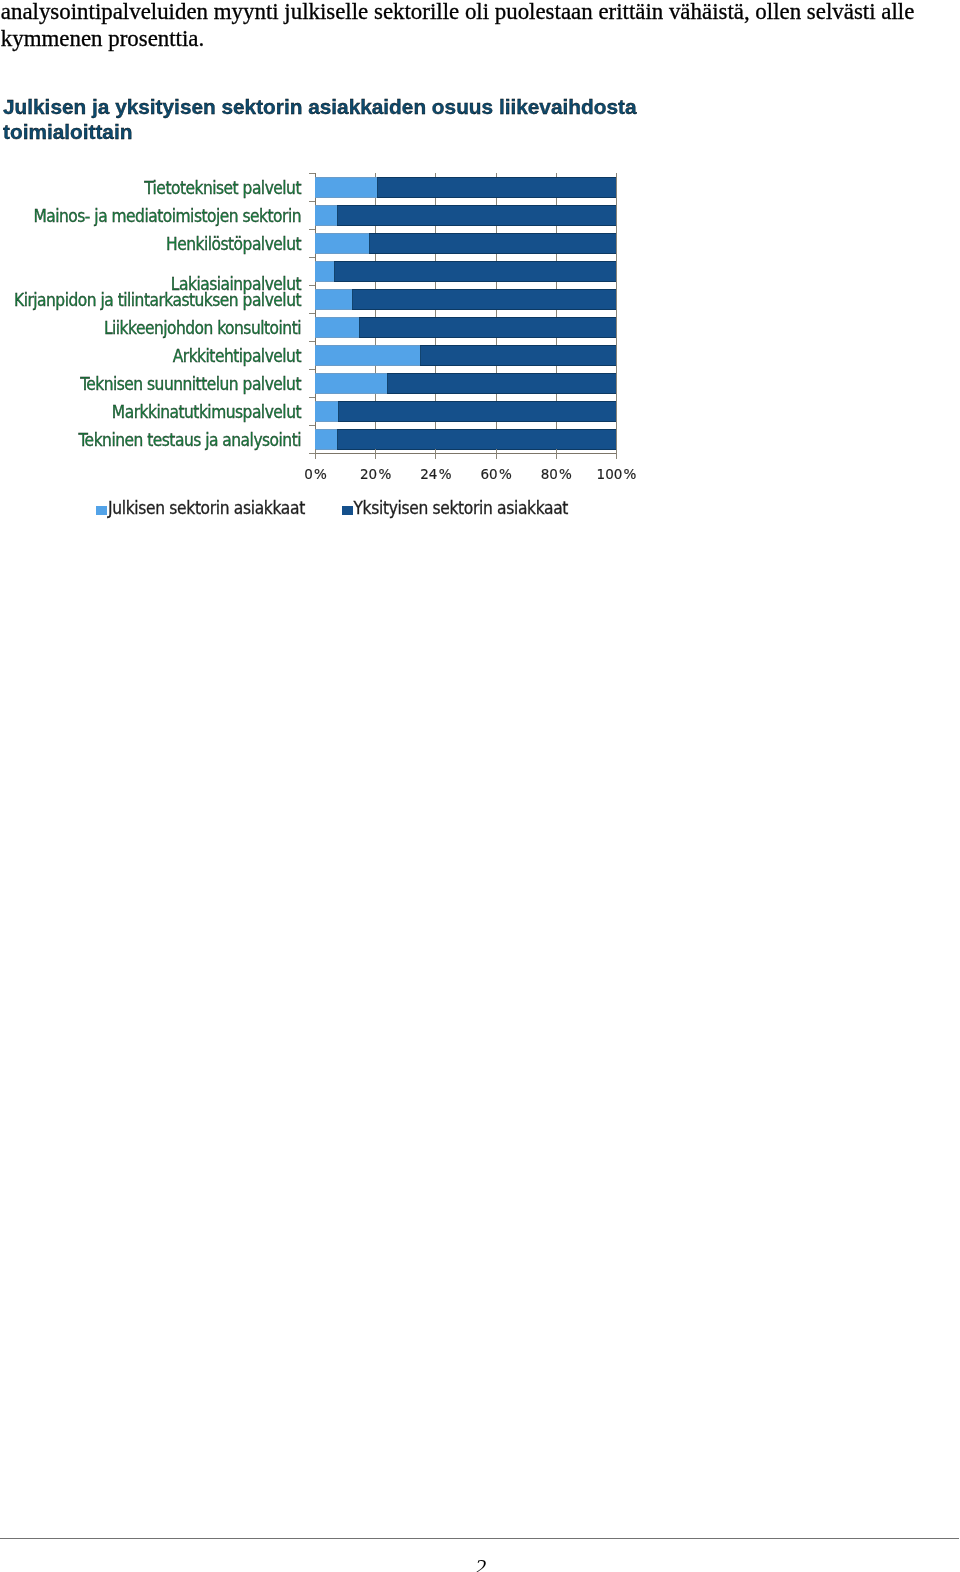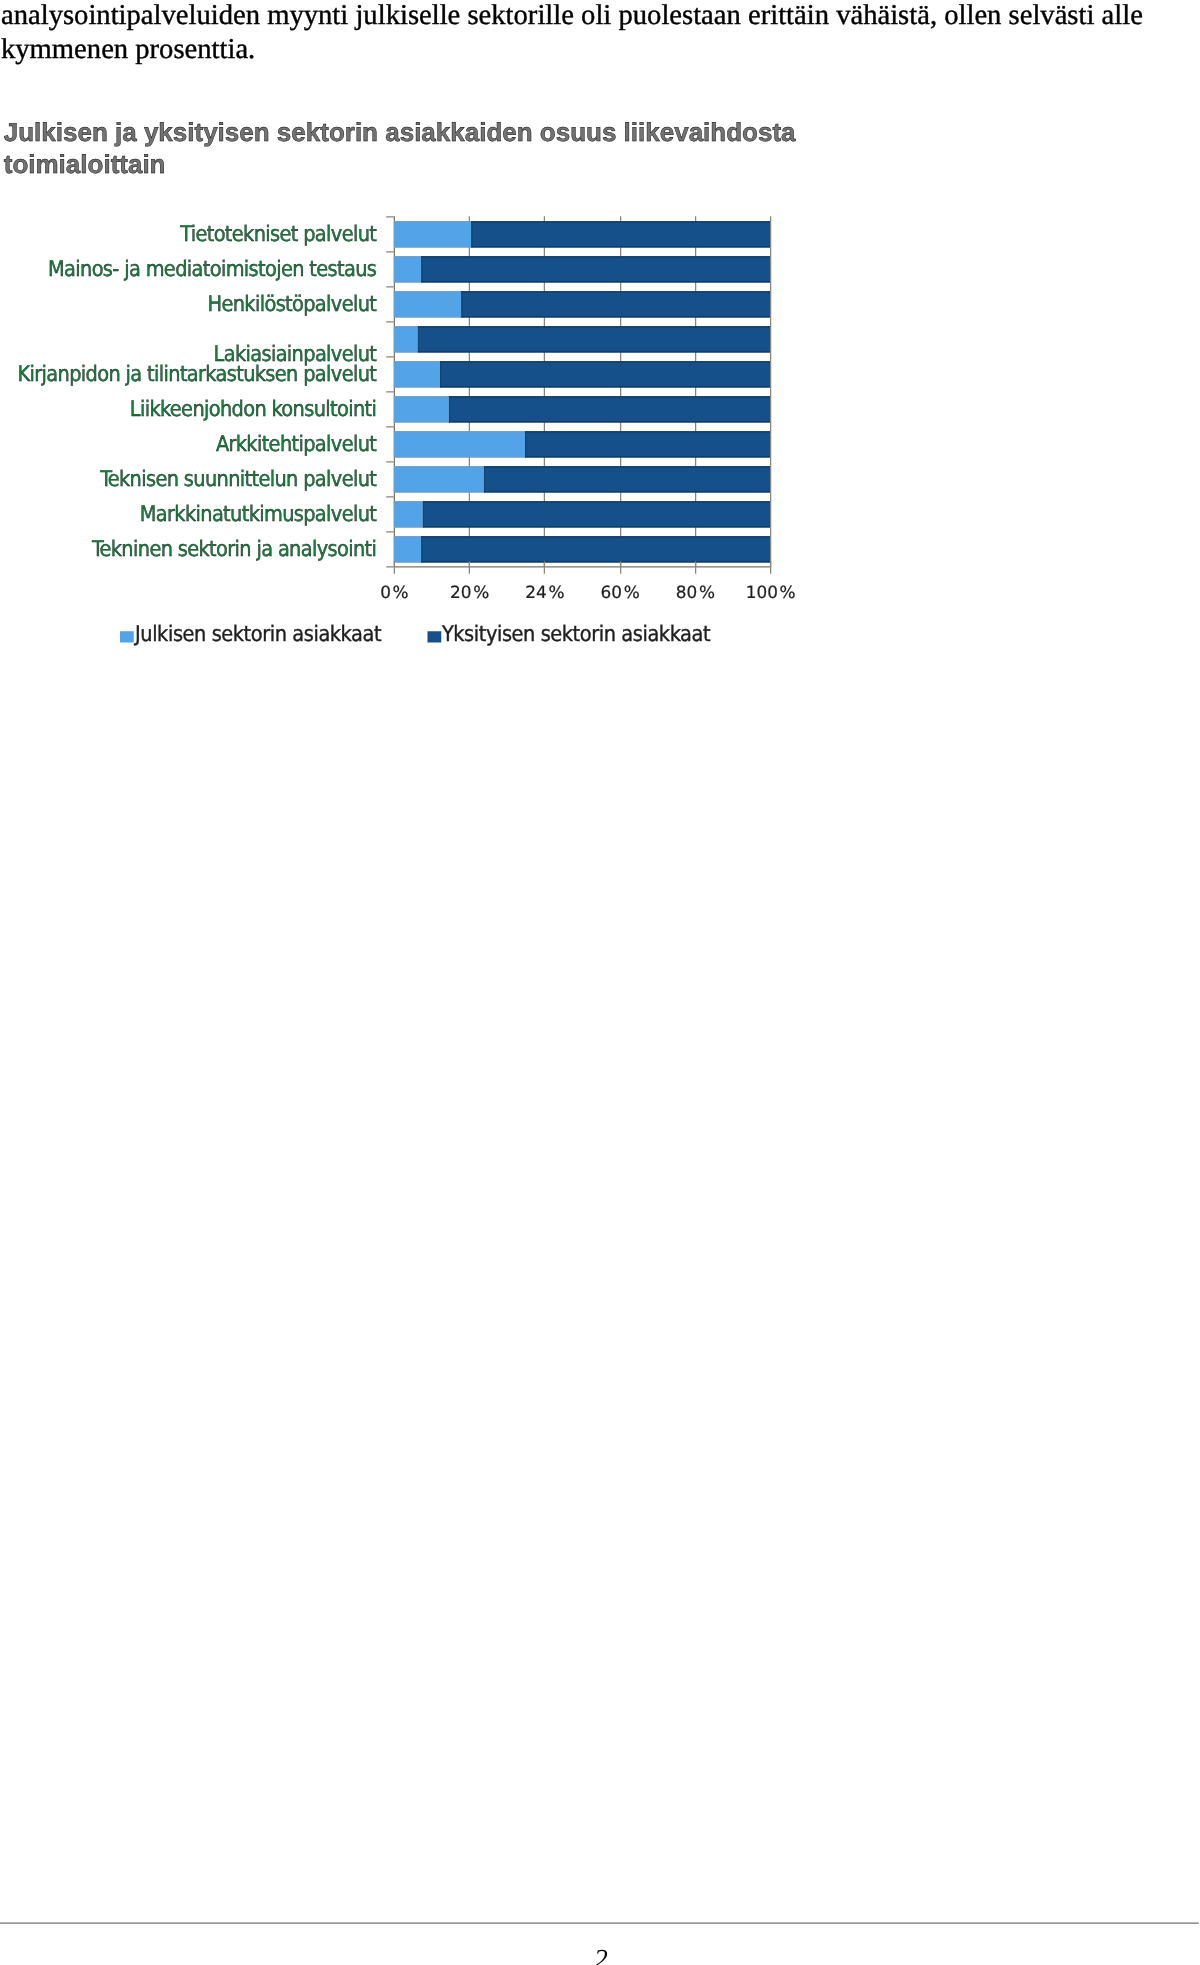--- a/index.html
+++ b/index.html
@@ -4,21 +4,21 @@
 <style>
   html,body{margin:0;padding:0;background:#ffffff;}
   body{width:960px;height:1572px;position:relative;font-family:"Liberation Serif",serif;
        -webkit-font-smoothing:antialiased;}
   .page{position:absolute;left:0;top:0;width:960px;height:1572px;overflow:hidden;transform:translateZ(0);}
 
   .para{position:absolute;left:0.8px;top:-2px;width:925px;font-size:22.9px;line-height:27.3px;color:#000;
         -webkit-text-stroke:0.32px #000;}
   .heading{position:absolute;left:3px;top:93.5px;width:700px;
            font-family:"Liberation Sans",sans-serif;font-weight:bold;font-size:20.8px;
-           line-height:25.4px;color:#737373;letter-spacing:0px;-webkit-text-stroke:0.35px #000;}
+           line-height:25.4px;color:#0c4a6e;letter-spacing:0px;-webkit-text-stroke:0.35px #000;}
 
   
   .chart{position:absolute;left:0px;top:0px;width:660px;height:540px;}
   .ylabels{position:absolute;left:0px;top:174px;width:301px;height:280px;}
   .ylab{position:absolute;right:0px;height:28px;line-height:28px;text-align:right;
         font-family:"DejaVu Sans Condensed","DejaVu Sans",sans-serif;font-stretch:condensed;font-size:17.2px;letter-spacing:-0.5px;color:#15803d;white-space:nowrap;-webkit-text-stroke:0.3px #1f1f1f;}
   .plot{position:absolute;left:315px;top:173px;width:301px;height:280px;}
   .gridline{position:absolute;top:0;width:1.2px;height:280px;background:#8a8578;}
   .axisline{position:absolute;left:0;top:0;width:1.2px;height:280px;background:#7c7568;}
   .xaxis{position:absolute;left:315px;top:452.6px;width:302px;height:1.2px;background:#7c7568;}
@@ -45,29 +45,29 @@
 <body>
 
 <div class="page">
 
   <div class="para">analysointipalveluiden myynti julkiselle sektorille oli puolestaan erittäin vähäistä, ollen selvästi alle kymmenen prosenttia.</div>
   <div class="heading">Julkisen ja yksityisen sektorin asiakkaiden osuus liikevaihdosta toimialoittain</div>
 
   <div class="chart">
     <div class="ylabels" id="ylabels">
         <div class="ylab" style="top: 0px;">Tietotekniset palvelut</div>
-        <div class="ylab" style="top: 28px;">Mainos- ja mediatoimistojen testaus</div>
+        <div class="ylab" style="top: 28px;">Mainos- ja mediatoimistojen sektorin</div>
         <div class="ylab" style="top: 56px;">Henkilöstöpalvelut</div>
         <div class="ylab" style="top: 96px;">Lakiasiainpalvelut</div>
         <div class="ylab" style="top: 112px;">Kirjanpidon ja tilintarkastuksen palvelut</div>
         <div class="ylab" style="top: 140px;">Liikkeenjohdon konsultointi</div>
         <div class="ylab" style="top: 168px;">Arkkitehtipalvelut</div>
         <div class="ylab" style="top: 196px;">Teknisen suunnittelun palvelut</div>
         <div class="ylab" style="top: 224px;">Markkinatutkimuspalvelut</div>
-        <div class="ylab" style="top: 252px;">Tekninen sektorin ja analysointi</div>
+        <div class="ylab" style="top: 252px;">Tekninen testaus ja analysointi</div>
       </div>
     <div class="plot" id="plot">
         <div class="axisline" style="left: 0px;"></div>
         <div class="gridline" style="left: 60px;"></div>
         <div class="gridline" style="left: 120px;"></div>
         <div class="gridline" style="left: 181px;"></div>
         <div class="gridline" style="left: 241px;"></div>
         <div class="gridline" style="left: 301px;"></div>
         <div class="bar" style="top: 3.5px; left: 0px; width: 301px;">
           <div class="seg1" style="width: 61.705px; background: rgb(83, 163, 232);"></div>

